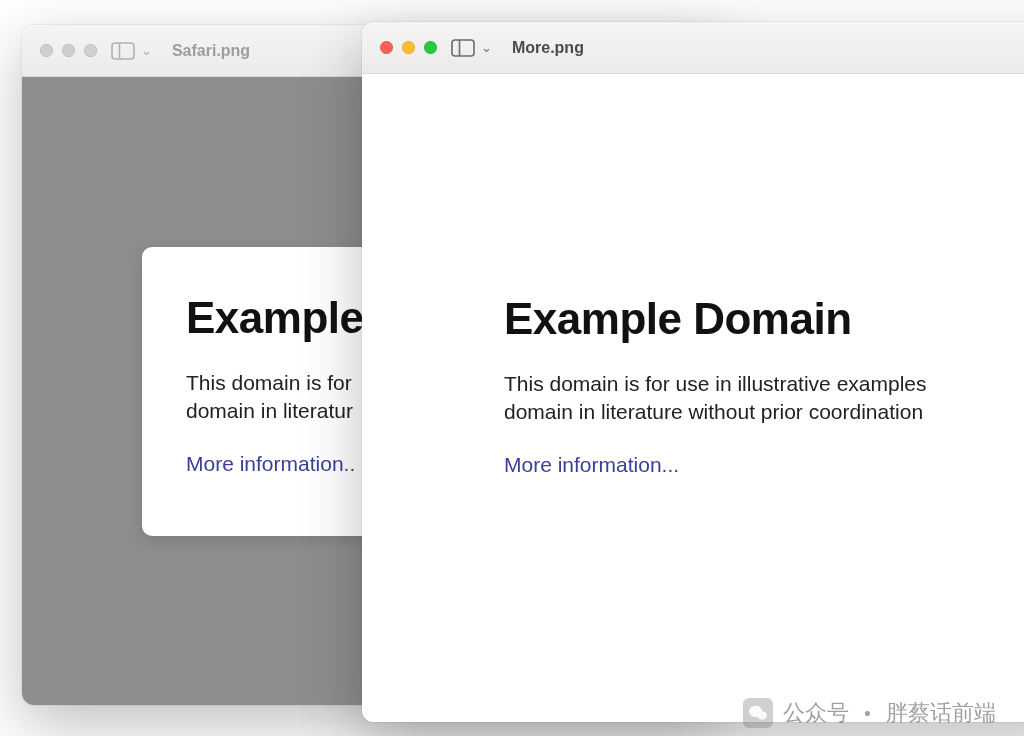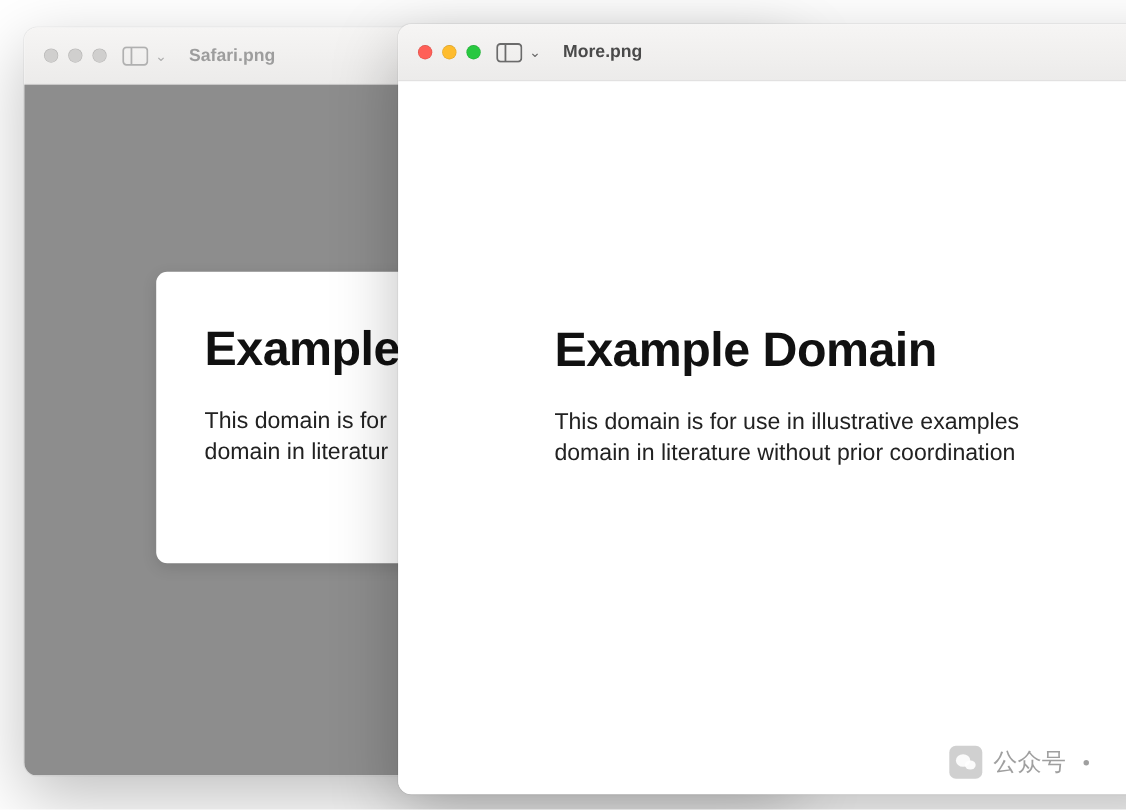--- a/index.html
+++ b/index.html
@@ -109,21 +109,21 @@
     font-size: 21px;
     color: #3b3e96;
     text-decoration: none;
     cursor: pointer;
   }
 
   
   .watermark {
     position: absolute;
     right: 28px;
-    bottom: 28px;
+    bottom: 8px;
     display: flex;
     align-items: center;
     gap: 10px;
     color: rgba(80,80,80,0.55);
     font-size: 22px;
     font-weight: 500;
     pointer-events: none;
   }
   .wm-icon {
     width: 30px; height: 30px;
@@ -149,20 +149,21 @@
         <line x1="8.5" y1="1" x2="8.5" y2="17"></line>
       </svg>
       <span class="chevron">⌄</span>
     </div>
     <span class="win-title">Safari.png</span>
   </div>
   <div class="content">
     <div class="card">
       <h1 class="page-h1">Example</h1>
       <p class="page-p">This domain is for<br>domain in literatur</p>
+      <a class="page-link">More information..</a>
     </div>
   </div>
 </div>
 
 <div id="win-front" class="window active">
   <div class="titlebar">
     <div class="traffic">
       <span class="dot close-dot"></span>
       <span class="dot min-dot"></span>
       <span class="dot zoom-dot"></span>
@@ -172,25 +173,27 @@
         <rect x="1" y="1" width="22" height="16" rx="3"></rect>
         <line x1="8.5" y1="1" x2="8.5" y2="17"></line>
       </svg>
       <span class="chevron">⌄</span>
     </div>
     <span class="win-title">More.png</span>
   </div>
   <div class="content">
     <h1 class="page-h1">Example Domain</h1>
     <p class="page-p">This domain is for use in illustrative examples<br>domain in literature without prior coordination</p>
+    <a class="page-link">More information...</a>
   </div>
 </div>
 
 <div class="watermark">
   <span class="wm-icon">
     <svg width="20" height="18" viewBox="0 0 24 22" fill="rgba(255,255,255,0.9)">
       <ellipse cx="9" cy="9" rx="8" ry="7"></ellipse>
       <ellipse cx="17" cy="14" rx="6" ry="5"></ellipse>
     </svg>
   </span>
   <span>公众号</span>
   <span class="wm-dot"></span>
+  <span>胖蔡话前端</span>
 </div>
 
 </body></html>

